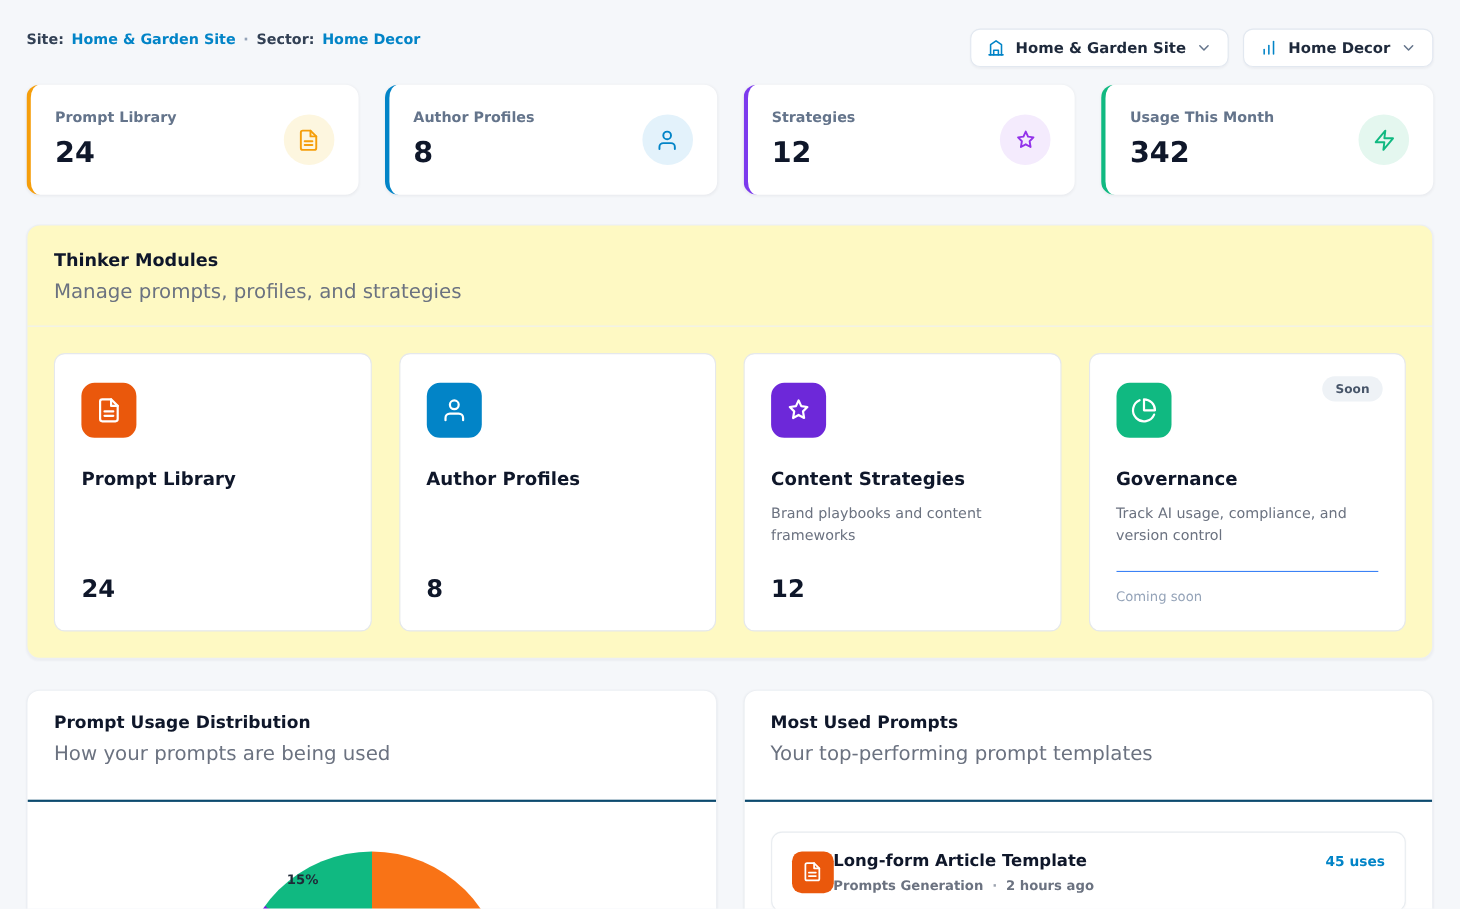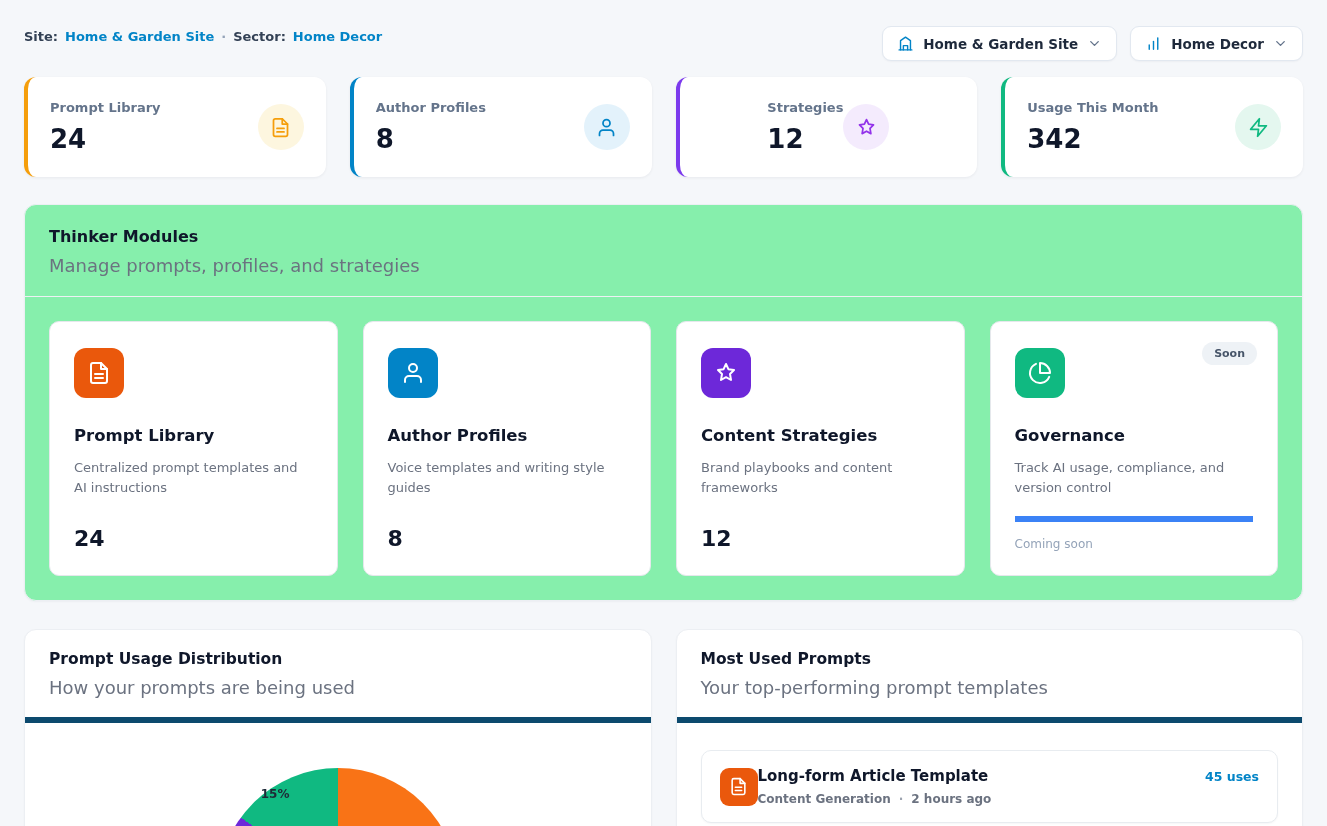--- a/index.html
+++ b/index.html
@@ -35,21 +35,21 @@
     display:flex; justify-content:space-between; align-items:center;
     box-shadow:0 1px 3px rgba(16,24,40,.06);
   }
   .stat-label { font-size:13px; font-weight:600; color:#64748b; }
   .stat-value { font-size:26px; font-weight:bold; color:#0f172a; margin-top:9px; }
   .stat-icon { width:46px; height:46px; border-radius:50%; display:flex; align-items:center; justify-content:center; }
   .stat-icon span { display:flex; }
 
   
   .modules-card {
-    background:#86efac; border:1px solid #eceff3; border-radius:12px;
+    background:#fef9c3; border:1px solid #eceff3; border-radius:12px;
     box-shadow:0 1px 2px rgba(16,24,40,.04); margin-bottom:28px;
   }
   .modules-header { padding:22px 24px 20px; border-bottom:1px solid #eef1f4; }
   .section-title { font-size:16px; font-weight:bold; color:#0f172a; }
   .section-sub { font-size:18px; color:#6b7280; margin-top:9px; }
   .modules-grid { display:grid; grid-template-columns:repeat(4,1fr); gap:25px; padding:24px; }
   .module-card {
     position:relative; background:#fff; border:1px solid #e5e8ec; border-radius:10px;
     padding:26px 24px 24px; min-height:253px; cursor:pointer;
     display:flex; flex-direction:column;
@@ -59,29 +59,29 @@
     display:flex; align-items:center; justify-content:center; margin-bottom:28px;
   }
   .module-title { font-size:16.5px; font-weight:bold; color:#0f172a; margin-bottom:13px; }
   .module-desc { font-size:13px; color:#6b7280; line-height:1.55; margin-bottom:18px; }
   .module-count { font-size:22px; font-weight:bold; color:#0f172a; margin-top:auto; }
   .soon-badge {
     position:absolute; top:20px; right:20px;
     background:#eef2f6; color:#475569; font-size:11px; font-weight:600;
     padding:5px 12px; border-radius:999px;
   }
-  .coming-soon { border-top:6px solid #3b82f6; padding-top:15px; font-size:12px; color:#94a3b8; margin-top:auto; }
+  .coming-soon { border-top:1px solid #3b82f6; padding-top:15px; font-size:12px; color:#94a3b8; margin-top:auto; }
 
   
   .bottom { display:grid; grid-template-columns:1fr 1fr; gap:24px; }
   .panel {
     background:#fff; border:1px solid #eceff3; border-radius:12px;
     box-shadow:0 1px 2px rgba(16,24,40,.04); height:420px; overflow:hidden;
   }
-  .panel-header { padding:20px 24px 19px; border-bottom:6px solid #0c4a6e; }
+  .panel-header { padding:20px 24px 31px; border-bottom:2px solid #0c4a6e; }
   .panel-title { font-size:15.5px; font-weight:bold; color:#0f172a; }
 
   
   .donut-wrap { display:flex; justify-content:center; }
   .donut { position:relative; width:240px; height:240px; border-radius:50%; margin-top:45px; }
   .donut::after { content:""; position:absolute; inset:60px; background:#fff; border-radius:50%; }
   .donut-label { position:absolute; left:43px; top:19px; font-size:12px; font-weight:bold; color:#1f2937; z-index:2; }
 
   
   .prompt-item {
@@ -174,21 +174,21 @@
       <div class="stat-icon" style="background: rgb(227, 242, 251); color: rgb(2, 132, 199);">
         <span>
             <svg viewBox="0 0 24 24" width="21" height="21" fill="none" stroke="currentColor" stroke-width="2" stroke-linecap="round" stroke-linejoin="round">
               <path d="M20 21v-2a4 4 0 0 0-4-4H8a4 4 0 0 0-4 4v2"></path>
               <circle cx="12" cy="7" r="4"></circle>
             </svg>
           </span>
       </div>
     </div>
 
-    <div class="stat-card" style="border-left-color: rgb(124, 58, 237); justify-content: center;">
+    <div class="stat-card" style="border-left-color: rgb(124, 58, 237);">
       <div>
         <div class="stat-label">Strategies</div>
         <div class="stat-value">12</div>
       </div>
       <div class="stat-icon" style="background: rgb(244, 235, 253); color: rgb(147, 51, 234);">
         <span>
             <svg viewBox="0 0 24 24" width="21" height="21" fill="none" stroke="currentColor" stroke-width="2" stroke-linecap="round" stroke-linejoin="round">
               <polygon points="12 3 14.4 8.2 20 9 16 13 17 19 12 16.2 7 19 8 13 4 9 9.6 8.2 12 3"></polygon>
             </svg>
           </span>
@@ -221,33 +221,31 @@
       <div class="module-card">
         <div class="module-icon" style="background: rgb(234, 88, 12);">
           <svg viewBox="0 0 24 24" width="24" height="24" fill="none" stroke="currentColor" stroke-width="2" stroke-linecap="round" stroke-linejoin="round">
               <path d="M14 2H6a2 2 0 0 0-2 2v16a2 2 0 0 0 2 2h12a2 2 0 0 0 2-2V8z"></path>
               <polyline points="14 2 14 8 20 8"></polyline>
               <line x1="16" y1="13" x2="8" y2="13"></line>
               <line x1="16" y1="17" x2="8" y2="17"></line>
             </svg>
         </div>
         <div class="module-title">Prompt Library</div>
-        <div class="module-desc">Centralized prompt templates and AI instructions</div>
         <div class="module-count">24</div>
       </div>
 
       <div class="module-card">
         <div class="module-icon" style="background: rgb(2, 132, 199);">
           <svg viewBox="0 0 24 24" width="24" height="24" fill="none" stroke="currentColor" stroke-width="2" stroke-linecap="round" stroke-linejoin="round">
               <path d="M20 21v-2a4 4 0 0 0-4-4H8a4 4 0 0 0-4 4v2"></path>
               <circle cx="12" cy="7" r="4"></circle>
             </svg>
         </div>
         <div class="module-title">Author Profiles</div>
-        <div class="module-desc">Voice templates and writing style guides</div>
         <div class="module-count">8</div>
       </div>
 
       <div class="module-card">
         <div class="module-icon" style="background: rgb(109, 40, 217);">
           <svg viewBox="0 0 24 24" width="24" height="24" fill="none" stroke="currentColor" stroke-width="2" stroke-linecap="round" stroke-linejoin="round">
               <polygon points="12 3 14.4 8.2 20 9 16 13 17 19 12 16.2 7 19 8 13 4 9 9.6 8.2 12 3"></polygon>
             </svg>
         </div>
         <div class="module-title">Content Strategies</div>
@@ -295,21 +293,21 @@
           <svg viewBox="0 0 24 24" width="19" height="19" fill="none" stroke="currentColor" stroke-width="2" stroke-linecap="round" stroke-linejoin="round">
               <path d="M14 2H6a2 2 0 0 0-2 2v16a2 2 0 0 0 2 2h12a2 2 0 0 0 2-2V8z"></path>
               <polyline points="14 2 14 8 20 8"></polyline>
               <line x1="16" y1="13" x2="8" y2="13"></line>
               <line x1="16" y1="17" x2="8" y2="17"></line>
             </svg>
         </div>
         <div class="prompt-text">
           <div class="prompt-title">Long-form Article Template</div>
           <div class="prompt-meta">
-            <span>Content Generation</span>
+            <span>Prompts Generation</span>
             <span class="sep">·</span>
             <span>2 hours ago</span>
           </div>
         </div>
         <span class="prompt-uses">45 uses</span>
       </div>
     </div>
 
   </div>
 </div>

